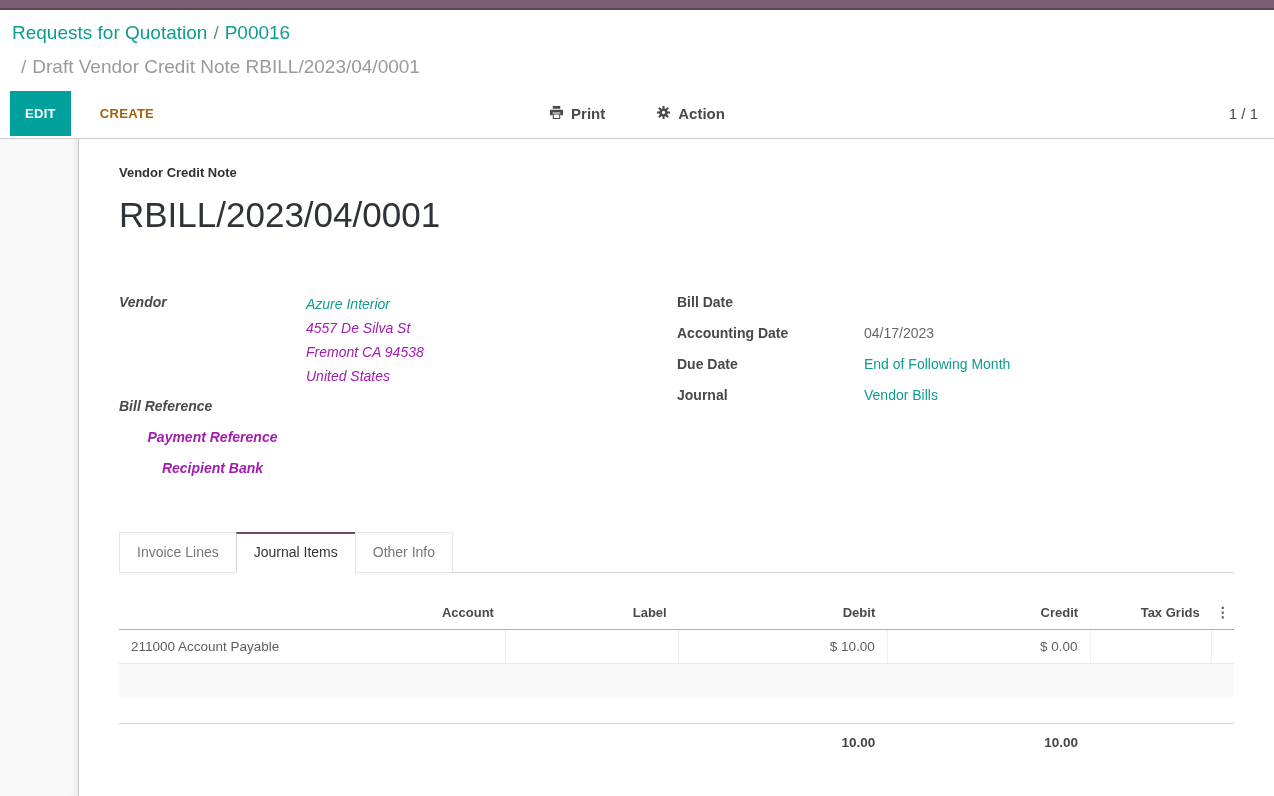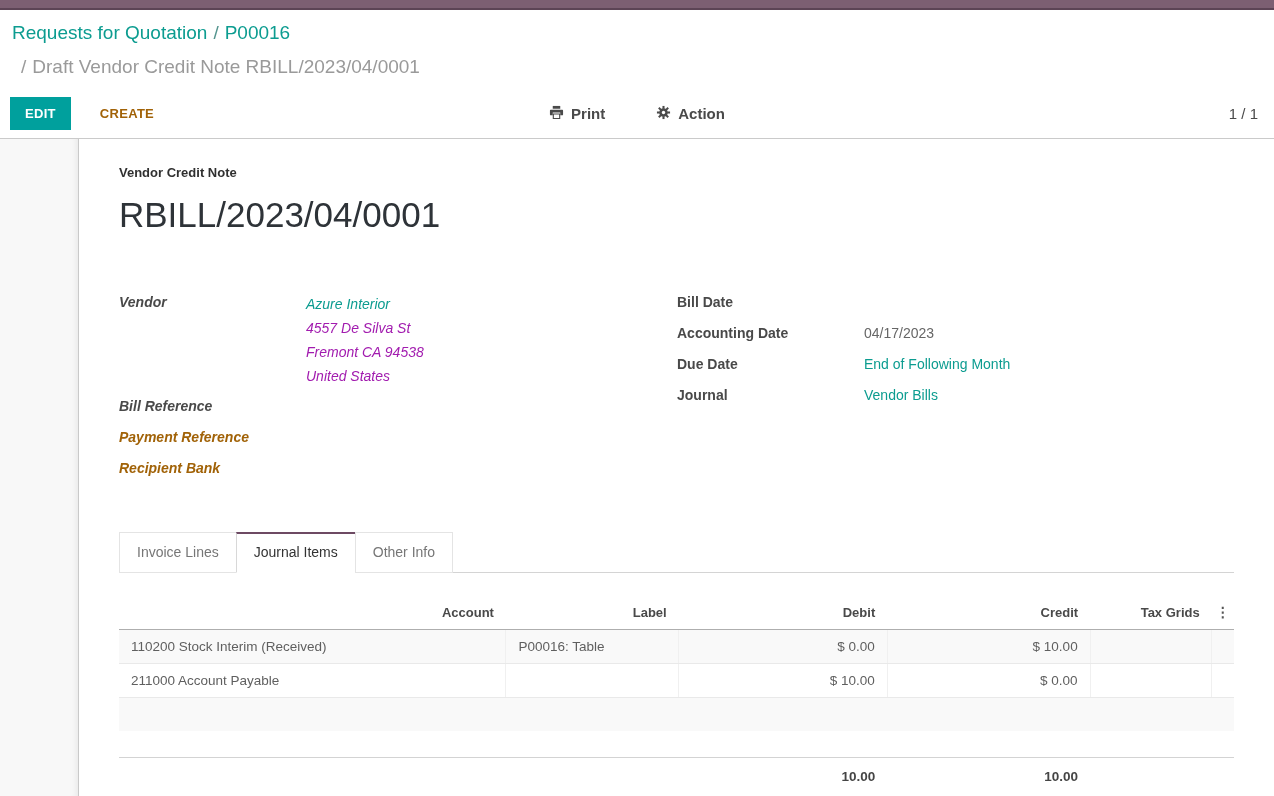--- a/index.html
+++ b/index.html
@@ -25,21 +25,21 @@
 
   
   .controlbar {
     height: 50px; flex: none; display: flex; align-items: center;
     padding: 0 16px 0 10px; border-bottom: 1px solid #cacaca; position: relative;
     background: #fff;
   }
   .btn-edit {
     background: #00a09d; color: #fff; border: none; font-family: inherit;
     font-size: 13px; font-weight: bold; letter-spacing: .3px;
-    padding: 0 15px; height: 33px; cursor: pointer;
+    padding: 0 15px; height: 45px; cursor: pointer;
   }
   .btn-create {
     background: none; border: none; font-family: inherit; color: #a16207;
     font-size: 13px; font-weight: bold; letter-spacing: .3px; margin-left: 29px; cursor: pointer;
   }
   .center-actions {
     position: absolute; left: 0; right: 0; top: 0; bottom: 0;
     display: flex; align-items: center; justify-content: center; gap: 51px;
   }
   .action-item {
@@ -55,21 +55,21 @@
 
   .doc-type { font-size: 13px; font-weight: bold; color: #303030; line-height: 15px; }
   .doc-title { font-size: 35px; line-height: 42px; color: #2e3338; margin-top: 14px; font-weight: 400; }
 
   
   .fieldgroups { display: flex; margin-top: 56px; }
   .fg-left { width: 558px; flex: none; font-style: italic; }
   .fg-right { flex: 1; }
   .field { display: flex; margin-bottom: 10px; }
   .flabel { width: 187px; flex: none; font-size: 14px; line-height: 21px; font-weight: bold; color: #494949; }
-  .flabel.muted { color: #a16207; }
+  .flabel.muted { color: #a21caf; text-align: center; }
   .fvalue { font-size: 14px; line-height: 21px; color: #666; }
   .fvalue a, a.teal { color: #0c9c90; text-decoration: none; cursor: pointer; }
   .vendor-block { line-height: 24px; }
   .vendor-block .addr { color: #a21caf; }
   .field.vendor { margin-bottom: 8px; }
 
   
   .tabs { display: flex; margin-top: 43px; border-bottom: 1px solid #d4d4d4; }
   .tab {
     font-size: 14px; line-height: 17px; padding: 11px 17px; color: #767676;
@@ -228,28 +228,20 @@
         <tr>
           <th>Account</th>
           <th>Label</th>
           <th class="num">Debit</th>
           <th class="num">Credit</th>
           <th>Tax Grids</th>
           <th class="menu"><span class="dots">⋮</span></th>
         </tr>
       </thead>
       <tbody>
-        <tr class="striped">
-          <td>110200 Stock Interim (Received)</td>
-          <td>P00016: Table</td>
-          <td class="num">$ 0.00</td>
-          <td class="num">$ 10.00</td>
-          <td></td>
-          <td></td>
-        </tr>
         <tr>
           <td>211000 Account Payable</td>
           <td></td>
           <td class="num">$ 10.00</td>
           <td class="num">$ 0.00</td>
           <td></td>
           <td></td>
         </tr>
         <tr class="empty-row">
             <td colspan="6"></td>

